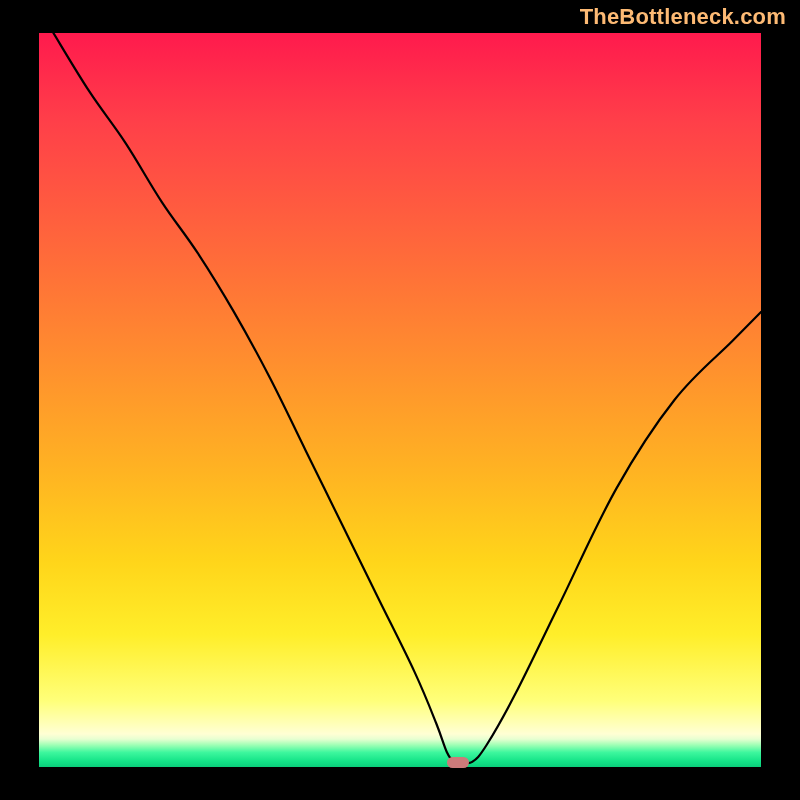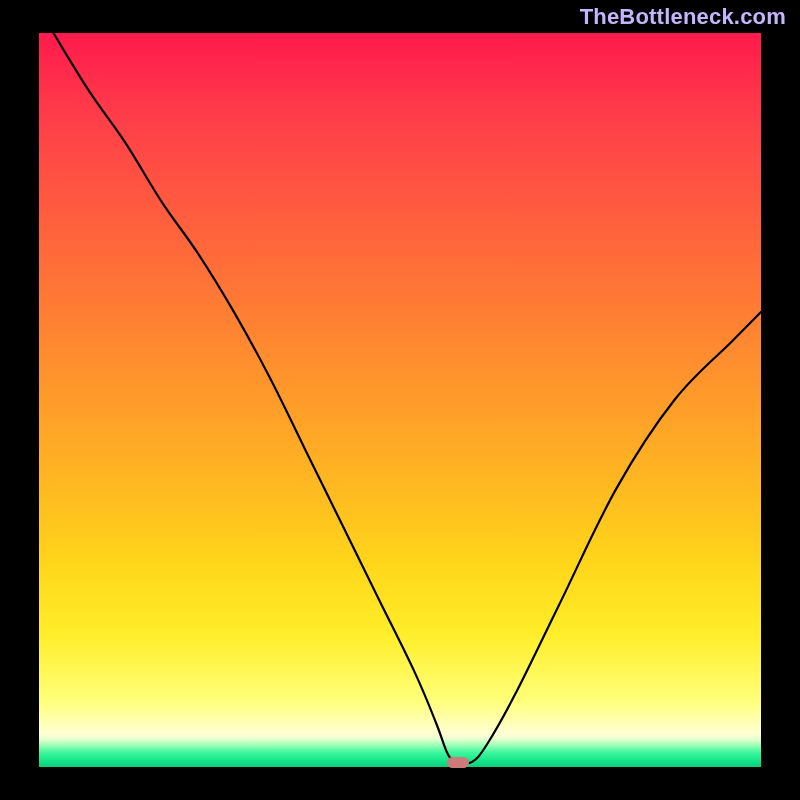--- a/index.html
+++ b/index.html
@@ -10,21 +10,21 @@
     background: #000;
     position: relative;
     font-family: Arial, sans-serif;
   }
   .watermark {
     position: absolute;
     top: 4px;
     right: 14px;
     font-size: 22px;
     font-weight: bold;
-    color: #c4b5fd;
+    color: #fdba74;
     letter-spacing: 0.2px;
   }
   .plot-area {
     position: absolute;
     left: 39px;
     top: 33px;
     width: 722px;
     height: 734px;
     
     background: linear-gradient(

